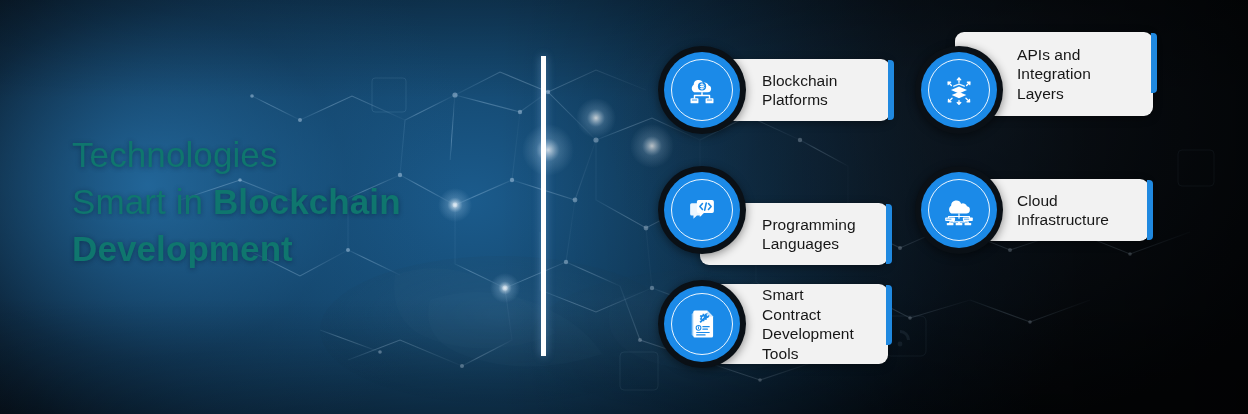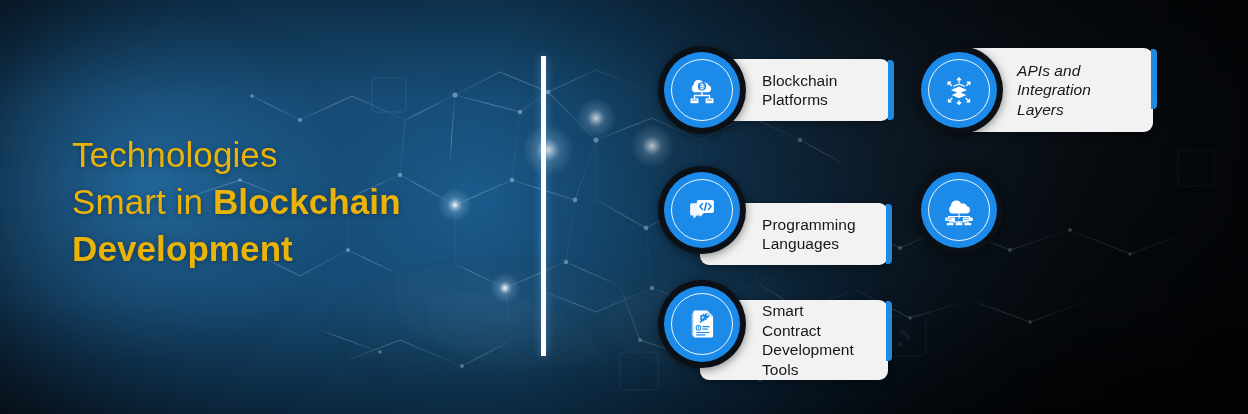--- a/index.html
+++ b/index.html
@@ -41,21 +41,21 @@
     position:absolute; left:541px; top:56px;
     width:5px; height:300px;
     background:#ffffff;
     box-shadow:0 0 9px rgba(150,200,255,0.42);
   }
 
   
   .headline {
     position:absolute; left:72px; top:131px;
     width:430px;
-    color:#eab308;
+    color:#0f766e;
     font-size:35px;
     line-height:47px;
     letter-spacing:0.1px;
     font-weight:400;
     text-shadow:0 1px 5px rgba(0,20,40,0.42);
   }
   .headline b { font-weight:700; }
 
   
   .card {
@@ -253,21 +253,21 @@
         <path d="M24 15.6v7.8M22.1 17.2h3.1a1.2 1.2 0 0 1 0 2.4h-3.1M22.1 19.6h3.3a1.2 1.2 0 0 1 0 2.4h-3.3" stroke="#ffffff" stroke-width="1.1" fill="none" stroke-linecap="round"></path>
         <path d="M24 27.5v3.4M14.5 34.2v-3.3h19v3.3" stroke="#ffffff" stroke-width="1.8" fill="none" stroke-linecap="round" stroke-linejoin="round"></path>
         <rect x="9.5" y="34.4" width="10" height="6.4" rx="1.1"></rect>
         <rect x="28.5" y="34.4" width="10" height="6.4" rx="1.1"></rect>
         <rect x="11.2" y="36.1" width="6.6" height="1.1" fill="#1b8ae8"></rect>
         <rect x="30.2" y="36.1" width="6.6" height="1.1" fill="#1b8ae8"></rect>
       </svg>
     </div>
   </div>
 
-  <div class="card" style="left:955px; top:48px; width:198px; padding-left:62px; height:84px;font-style:italic;">
+  <div class="card" style="left:955px; top:32px; width:198px; padding-left:62px; height:84px;">
     <span class="card-label">APIs and
 Integration
 Layers</span>
   </div>
   <div class="badge" style="left:915px; top:46px;">
     <div class="badge-inner">
       <svg viewBox="0 0 48 48" fill="none" stroke="#ffffff" stroke-width="1.7" stroke-linecap="round" stroke-linejoin="round">
         <path d="M24 19.6 13.8 24 24 28.4 34.2 24z" fill="#ffffff" stroke="none"></path>
         <path d="M24 26.4 14.8 30.4 24 34.4 33.2 30.4z" fill="#ffffff" stroke="none"></path>
         <path d="M24 14.2v-5.4m0 0-2.2 2.4m2.2-2.4 2.2 2.4"></path>
@@ -293,40 +293,44 @@
         <path d="M17.5 13.5a2.2 2.2 0 0 1 2.2-2.2h17.1a2.2 2.2 0 0 1 2.2 2.2v12.2a2.2 2.2 0 0 1-2.2 2.2H26.4l-5.2 4.8v-4.8h-1.5a2.2 2.2 0 0 1-2.2-2.2z" fill="#ffffff"></path>
         <g stroke="#1b8ae8" stroke-width="2" fill="none" stroke-linecap="round" stroke-linejoin="round">
           <path d="M24.6 15.8 21.3 19.6l3.3 3.8"></path>
           <path d="M32.2 15.8l3.3 3.8-3.3 3.8"></path>
           <path d="M29.4 15.2l-2 9"></path>
         </g>
       </svg>
     </div>
   </div>
 
+  <div class="card" style="left:955px; top:179px; width:194px; padding-left:62px;">
+    <span class="card-label">Cloud
+Infrastructure</span>
+  </div>
   <div class="badge" style="left:915px; top:166px;">
     <div class="badge-inner">
       <svg viewBox="0 0 48 48">
         <path d="M14 18.6a6.6 6.6 0 0 1 12.7-2.5 5.3 5.3 0 0 1 7.4 3.3 4.6 4.6 0 0 1-1 9.1H14.5a5.8 5.8 0 0 1-.5-9.9z" fill="#ffffff"></path>
         <g stroke="#ffffff" stroke-width="1.5" fill="none" stroke-linecap="round" stroke-linejoin="round">
           <path d="M24 29v3.2M10.8 32.2h26.4M10.8 32.2v2.2M24 32.2v2.2M37.2 32.2v2.2"></path>
           <path d="M17 37.4v1.6M31 37.4v1.6M12.4 39h11.2M24.4 39h11.2M12.4 39v1.4M23.6 39v1.4M24.4 39v1.4M35.6 39v1.4"></path>
         </g>
         <rect x="6.6" y="33.6" width="12.4" height="4.2" rx="0.8" fill="#ffffff"></rect>
         <rect x="29" y="33.6" width="12.4" height="4.2" rx="0.8" fill="#ffffff"></rect>
         <rect x="8" y="35.1" width="6.4" height="0.9" fill="#1b8ae8"></rect>
         <rect x="30.4" y="35.1" width="6.4" height="0.9" fill="#1b8ae8"></rect>
         <rect x="8.6" y="40.3" width="8.4" height="3" rx="0.7" fill="#ffffff"></rect>
         <rect x="19.8" y="40.3" width="8.4" height="3" rx="0.7" fill="#ffffff"></rect>
         <rect x="31" y="40.3" width="8.4" height="3" rx="0.7" fill="#ffffff"></rect>
       </svg>
     </div>
   </div>
 
-  <div class="card" style="left:700px; top:284px; width:188px; padding-left:62px; height:80px;margin-top:16px;">
+  <div class="card" style="left:700px; top:284px; width:188px; padding-left:62px; height:80px;">
     <span class="card-label">Smart
 Contract
 Development
 Tools</span>
   </div>
   <div class="badge" style="left:658px; top:280px;">
     <div class="badge-inner">
       <svg viewBox="0 0 48 48">
         <rect x="11" y="10" width="22" height="29" rx="2" fill="#ffffff" opacity="0.55"></rect>
         <path d="M15 7h15.5l7.5 7.4V39a2 2 0 0 1-2 2H15a2 2 0 0 1-2-2V9a2 2 0 0 1 2-2z" fill="#ffffff"></path>

